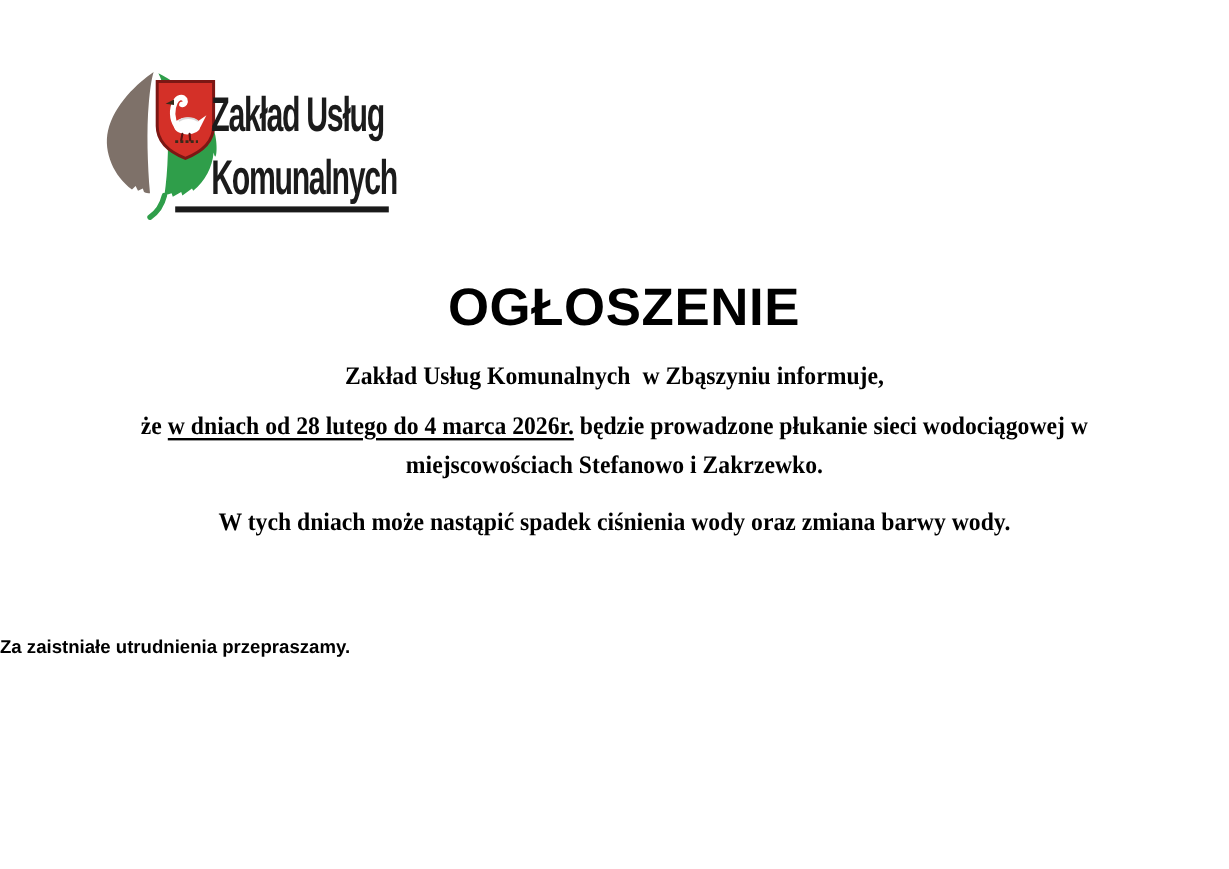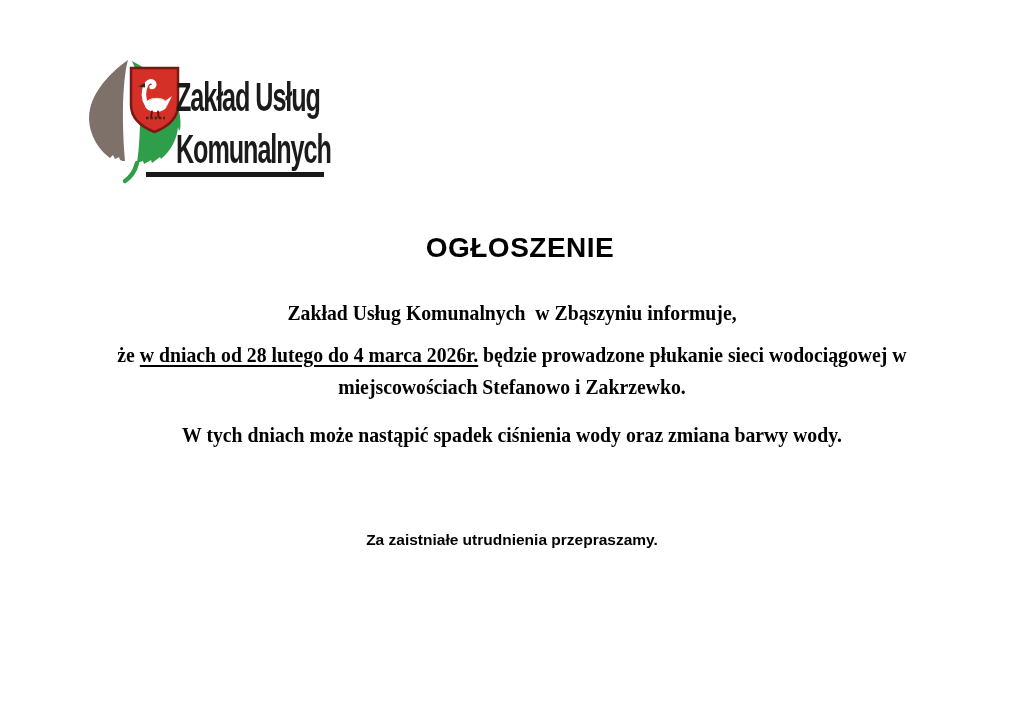--- a/index.html
+++ b/index.html
@@ -32,21 +32,21 @@
     width: 178px; height: 5px;
     background: #1a1a1a;
   }
 
   
   .doc-title {
     position: absolute; left: 16px; right: 0; top: 232px;
     text-align: center;
     font-family: "Liberation Sans", sans-serif;
     font-weight: bold;
-    font-size: 28px;
+    font-size: 44px;
     letter-spacing: 0.5px;
     white-space: pre;
   }
   .serif-line {
     position: absolute; left: 0; right: 0;
     text-align: center;
     font-family: "Liberation Serif", serif;
     font-weight: bold;
     font-size: 21px;
     white-space: pre;
@@ -56,21 +56,20 @@
   .line-2 { top: 343px; }
   .line-3 { top: 375px; }
   .line-4 { top: 423px; }
   .u {
     text-decoration: underline;
     text-decoration-thickness: 2px;
     text-underline-offset: 3px;
   }
   .apology-line {
     position: absolute; left: 0; right: 0; top: 531px;
-    text-align: center;
     font-family: "Liberation Sans", sans-serif;
     font-weight: bold;
     font-size: 15.5px;
     white-space: pre;
   }
 </style>
 </head>
 <body>
 
 <div class="logo">

